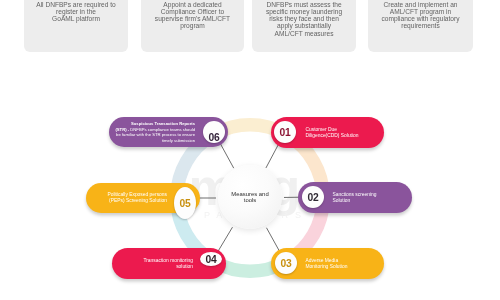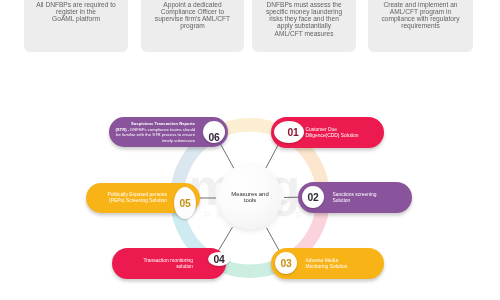--- a/index.html
+++ b/index.html
@@ -99,42 +99,42 @@
           <line x1="197" y1="198" x2="216" y2="198"></line>
           <line x1="219.7462255681669" y1="142.53474687497263" x2="233.7190275568605" y2="168.15155052091092"></line>
         </g>
     </svg>
 
     <div id="nodes">
         <div class="pill l" style="left: 271px; top: 117px; width: 113px; height: 31px; background: rgb(236, 26, 78);">
           <div class="txt">Customer Due
 Diligence(CDD) Solution</div>
         </div>
-        <div class="bubble" style="left: 274px; top: 121px; width: 22px; height: 22px; padding-left: 8px;">
+        <div class="bubble" style="left: 274px; top: 121px; width: 22px; height: 22px;">
           <i style="color: rgb(140, 20, 51);">01</i>
         </div>
         <div class="pill l" style="left: 298px; top: 182px; width: 114px; height: 31px; background: rgb(138, 84, 156);">
           <div class="txt">Sanctions screening
 Solution</div>
         </div>
         <div class="bubble" style="left: 302px; top: 186px; width: 22px; height: 22px; text-align: right;">
           <i style="color: rgb(47, 42, 51);">02</i>
         </div>
         <div class="pill l" style="left: 271px; top: 248px; width: 113px; height: 31px; background: rgb(248, 179, 23);">
           <div class="txt">Adverse Media
 Monitoring Solution</div>
         </div>
         <div class="bubble" style="left: 275px; top: 252px; width: 22px; height: 22px;">
           <i style="color: rgb(200, 144, 15);">03</i>
         </div>
         <div class="pill r" style="left: 112px; top: 248px; width: 114px; height: 31px; background: rgb(236, 26, 78);">
           <div class="txt">Transaction monitoring
 solution</div>
         </div>
-        <div class="bubble" style="left: 200px; top: 252px; width: 22px; height: 14px; margin-left: 8px;">
+        <div class="bubble" style="left: 200px; top: 252px; width: 22px; height: 14px;">
           <i style="color: rgb(43, 31, 38);">04</i>
         </div>
         <div class="pill r" style="left: 86px; top: 183px; width: 114px; height: 30px; background: rgb(248, 179, 23);">
           <div class="txt">Politically Exposed persons
 (PEPs) Screening Solution</div>
         </div>
         <div class="bubble" style="left: 174px; top: 187px; width: 22px; height: 32px;">
           <i style="color: rgb(200, 144, 15);">05</i>
         </div>
         <div class="pill r small" style="left: 109px; top: 117px; width: 119px; height: 30px; background: rgb(138, 84, 156);">

